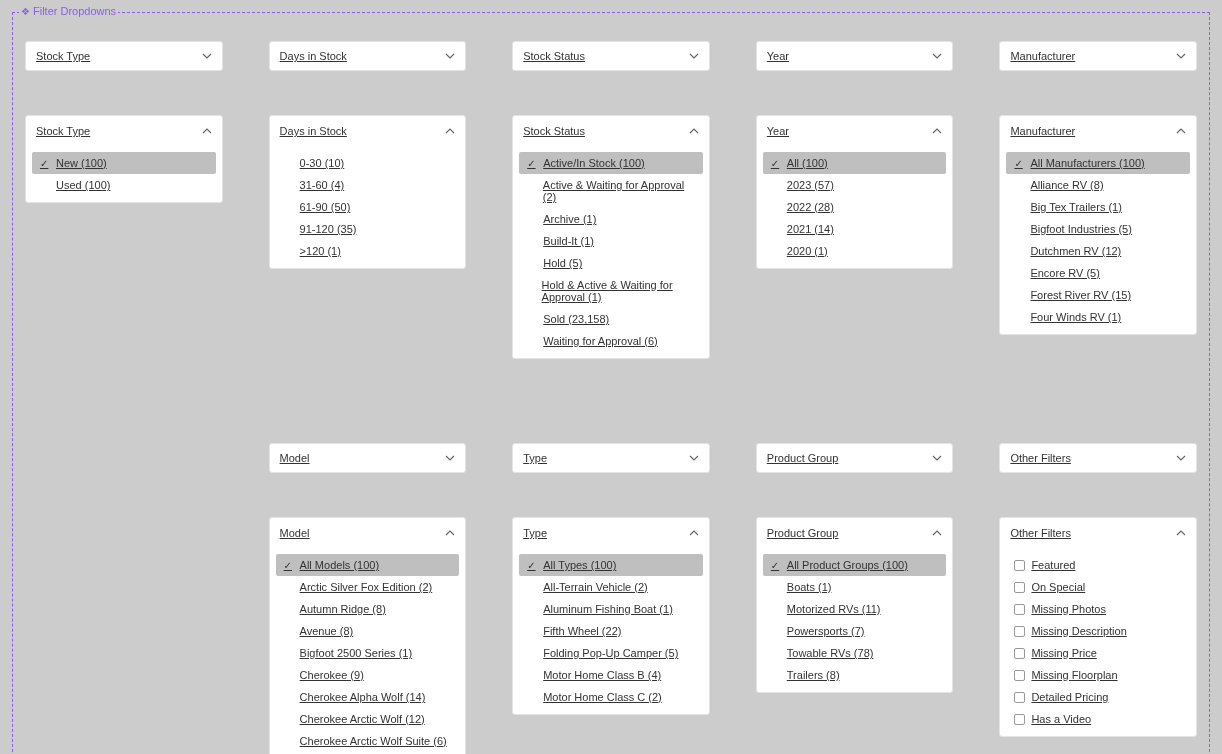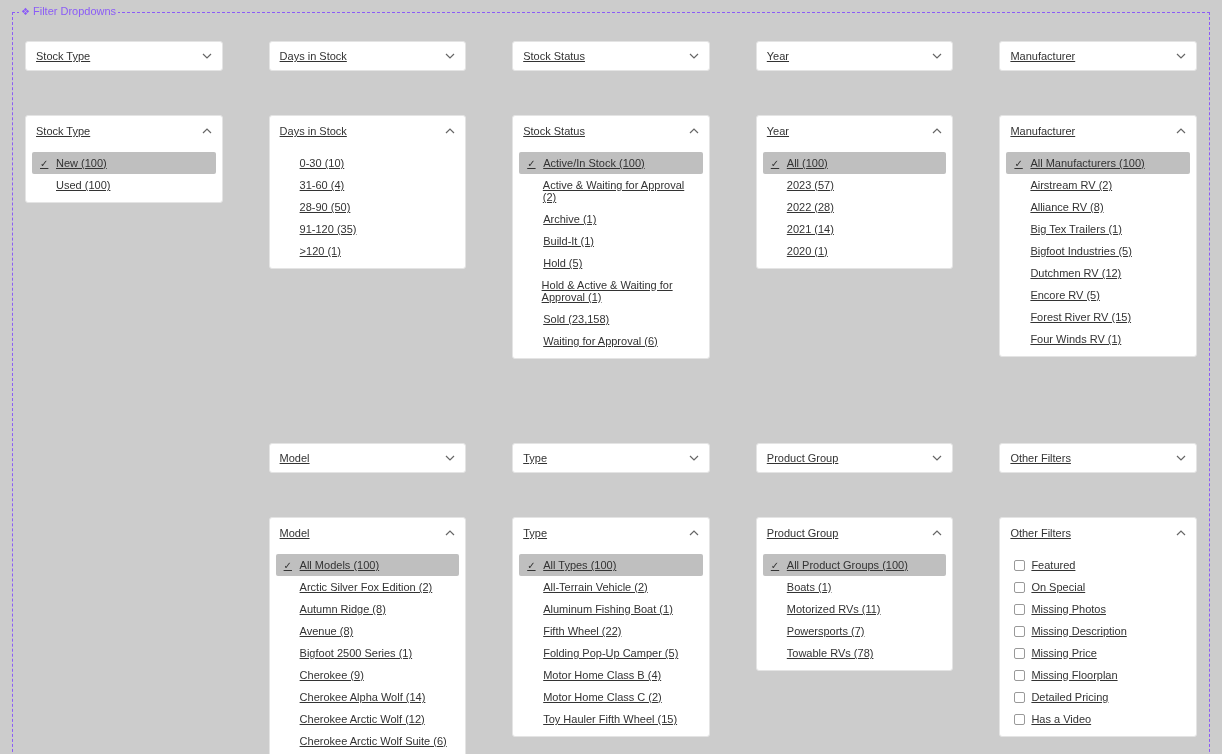--- a/index.html
+++ b/index.html
@@ -210,21 +210,21 @@
           <div class="option">
               <span class="check">✓</span>
               <span>0-30 (10)</span>
             </div>
           <div class="option">
               <span class="check">✓</span>
               <span>31-60 (4)</span>
             </div>
           <div class="option">
               <span class="check">✓</span>
-              <span>28-90 (50)</span>
+              <span>61-90 (50)</span>
             </div>
           <div class="option">
               <span class="check">✓</span>
               <span>91-120 (35)</span>
             </div>
           <div class="option">
               <span class="check">✓</span>
               <span>&gt;120 (1)</span>
             </div>
         </div>
@@ -323,24 +323,20 @@
               </svg>
             </span>
         </div>
         <div class="option-list">
           <div class="option selected">
               <span class="check">✓</span>
               <span>All Manufacturers (100)</span>
             </div>
           <div class="option">
               <span class="check">✓</span>
-              <span>Airstream RV (2)</span>
-            </div>
-          <div class="option">
-              <span class="check">✓</span>
               <span>Alliance RV (8)</span>
             </div>
           <div class="option">
               <span class="check">✓</span>
               <span>Big Tex Trailers (1)</span>
             </div>
           <div class="option">
               <span class="check">✓</span>
               <span>Bigfoot Industries (5)</span>
             </div>
@@ -495,24 +491,20 @@
               <span>Folding Pop-Up Camper (5)</span>
             </div>
           <div class="option">
               <span class="check">✓</span>
               <span>Motor Home Class B (4)</span>
             </div>
           <div class="option">
               <span class="check">✓</span>
               <span>Motor Home Class C (2)</span>
             </div>
-          <div class="option">
-              <span class="check">✓</span>
-              <span>Toy Hauler Fifth Wheel (15)</span>
-            </div>
         </div>
       </div>
     </div>
 
     <div class="col">
       <div class="dropdown-open">
         <div class="dropdown-header">
           <span>Product Group</span>
           <span class="chevron">
               <svg width="10" height="10" viewBox="0 0 10 10">
@@ -533,20 +525,24 @@
               <span class="check">✓</span>
               <span>Motorized RVs (11)</span>
             </div>
           <div class="option">
               <span class="check">✓</span>
               <span>Powersports (7)</span>
             </div>
           <div class="option">
               <span class="check">✓</span>
               <span>Towable RVs (78)</span>
+            </div>
+          <div class="option">
+              <span class="check">✓</span>
+              <span>Trailers (8)</span>
             </div>
         </div>
       </div>
     </div>
 
     <div class="col">
       <div class="dropdown-open">
         <div class="dropdown-header">
           <span>Other Filters</span>
           <span class="chevron">

